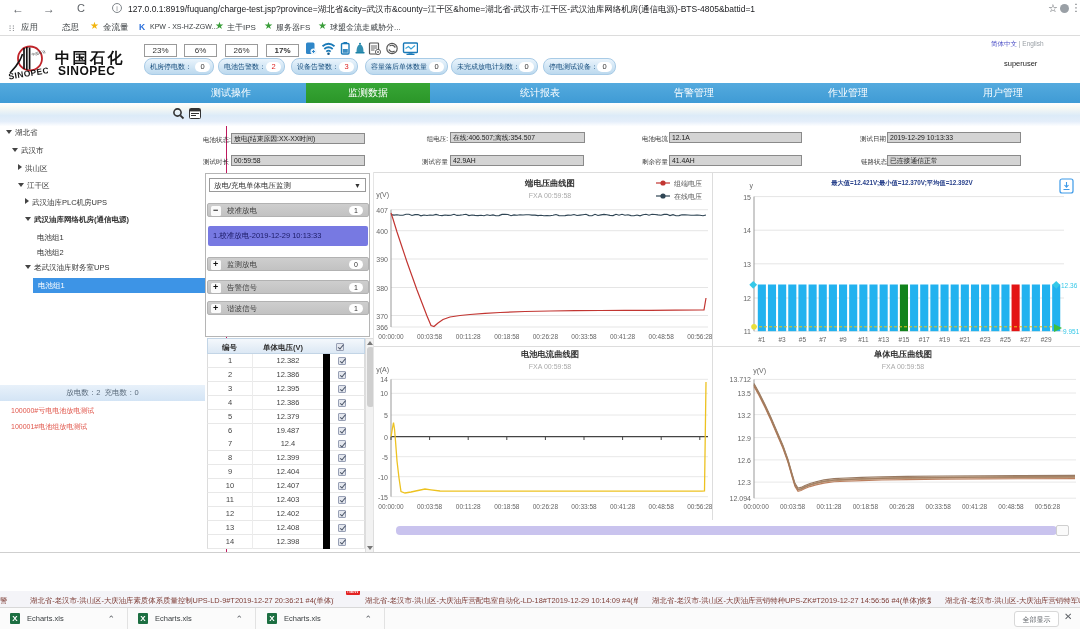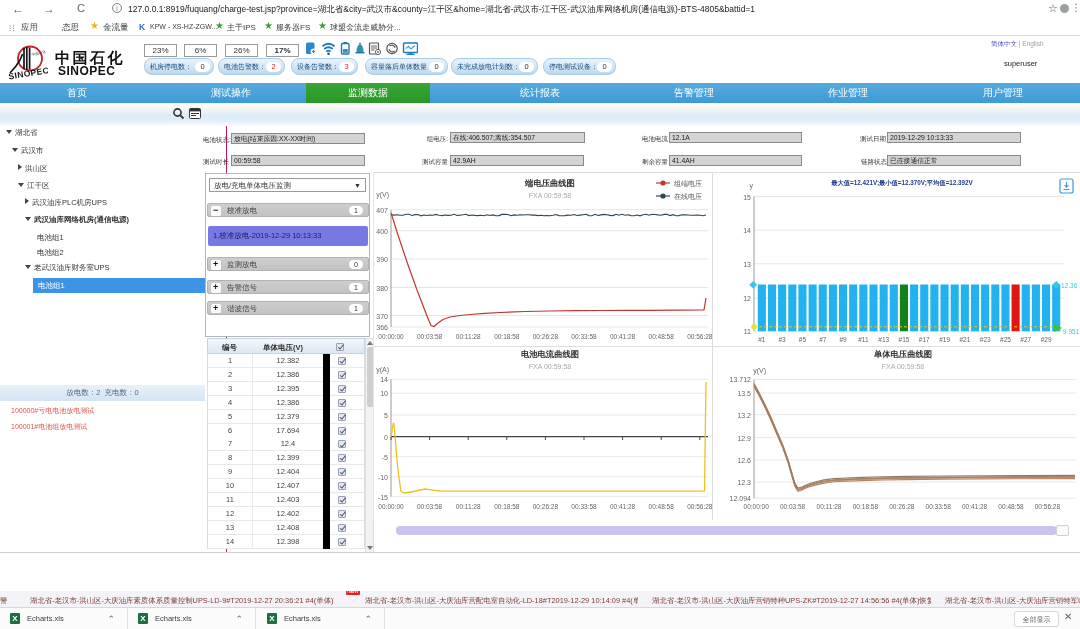--- a/index.html
+++ b/index.html
@@ -146,21 +146,20 @@
     <div class="pill" style="left:218px;width:67px;">电池告警数：<span class="bdg" style="color:#d22;">2</span></div>
     <div class="pill" style="left:291px;width:67px;">设备告警数：<span class="bdg" style="color:#d22;">3</span></div>
     <div class="pill" style="left:365px;width:83px;">容量落后单体数量：<span class="bdg">0</span></div>
     <div class="pill" style="left:451px;width:87px;">未完成放电计划数：<span class="bdg">0</span></div>
     <div class="pill" style="left:543px;width:73px;">停电测试设备：<span class="bdg">0</span></div>
     <div class="abs" style="left:991px;top:4px;font-size:6.5px;"><span style="color:#4f52c8;">简体中文</span><span style="color:#9aa0a6;"> | English</span></div>
     <div class="abs" style="left:1004px;top:23px;font-size:7.5px;color:#222;">superuser</div>
   </div>
 
   <div id="nav">
-    <div class="navitem" style="left:0px;">首页</div>
     <div class="navitem" style="left:154px;">测试操作</div>
     <div class="navitem sel" style="left:306px;width:124px;">监测数据</div>
     <div class="navitem" style="left:463px;">统计报表</div>
     <div class="navitem" style="left:617px;">告警管理</div>
     <div class="navitem" style="left:771px;">作业管理</div>
     <div class="navitem" style="left:926px;">用户管理</div>
   </div>
 
   <div id="strip">
     <svg class="abs" style="left:172px;top:4px;" width="13" height="13" viewBox="0 0 13 13">
@@ -230,21 +229,21 @@
             <span class="c2">12.386</span>
             <span class="cb" style="position:absolute;left:130px;top:3px;"></span>
           </div>
         <div class="tr2" style="top:283.6px;">
             <span class="c1">5</span>
             <span class="c2">12.379</span>
             <span class="cb" style="position:absolute;left:130px;top:3px;"></span>
           </div>
         <div class="tr2" style="top:297.5px;">
             <span class="c1">6</span>
-            <span class="c2">17.694</span>
+            <span class="c2">19.487</span>
             <span class="cb" style="position:absolute;left:130px;top:3px;"></span>
           </div>
         <div class="tr2" style="top:311.4px;">
             <span class="c1">7</span>
             <span class="c2">12.4</span>
             <span class="cb" style="position:absolute;left:130px;top:3px;"></span>
           </div>
         <div class="tr2" style="top:325.3px;">
             <span class="c1">8</span>
             <span class="c2">12.399</span>

